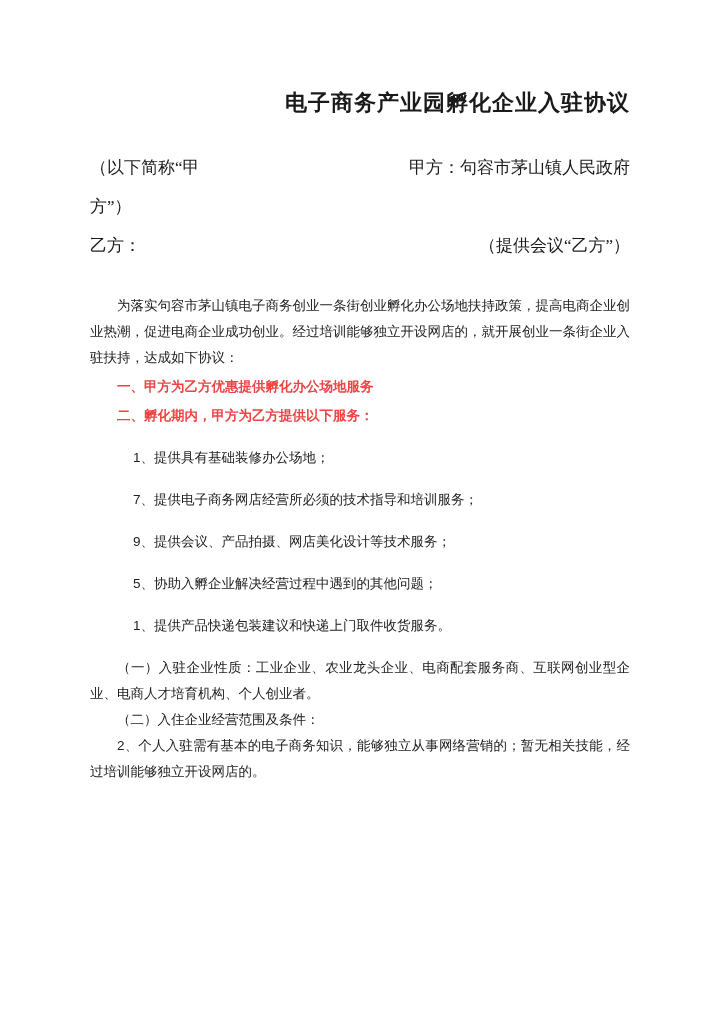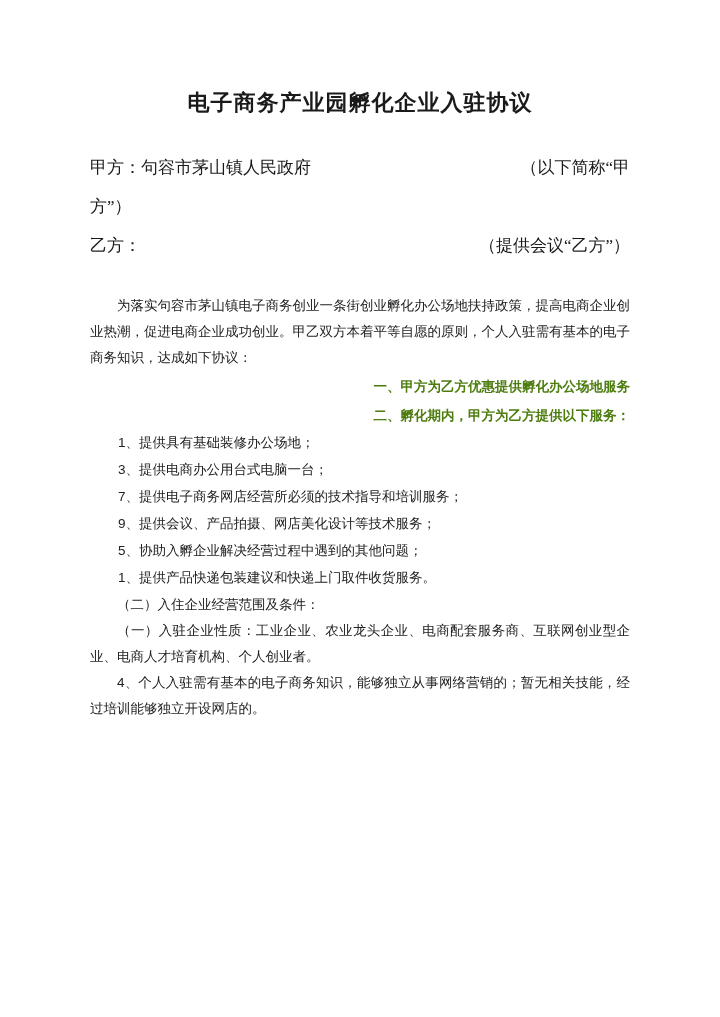--- a/index.html
+++ b/index.html
@@ -14,21 +14,21 @@
     overflow: hidden;
     color: #212121;
   }
   .doc-title {
     margin: 0;
     padding-top: 88px;
     font-family: "Liberation Serif", "DejaVu Serif", serif;
     font-size: 22px;
     font-weight: bold;
     line-height: 30px;
-    text-align: center;
+    text-align: right;
     letter-spacing: 1px;
     color: #1a1a1a;
   }
   .parties {
     margin-top: 30px;
     font-family: "Liberation Serif", "DejaVu Serif", serif;
     font-size: 17px;
     color: #1a1a1a;
   }
   .party-row {
@@ -47,60 +47,58 @@
   .para {
     margin: 0;
     text-indent: 2em;
     text-align: justify;
   }
   .intro { margin-top: 28px; }
   .sec-heading {
     margin: 3px 0 0 0;
     text-indent: 2em;
     font-weight: bold;
-    color: #4d7c0f;
-    text-align: right;
+    color: #ef4444;
   }
   .service-item {
-    margin: 1px;
+    margin: 16px;
     text-indent: 2em;
   }
 </style>
 </head>
 <body>
 
 <div class="page">
 
   <h1 class="doc-title">电子商务产业园孵化企业入驻协议</h1>
 
   <div class="parties">
     <div class="party-row">
+      <span>（以下简称“甲</span>
       <span>甲方：句容市茅山镇人民政府</span>
-      <span>（以下简称“甲</span>
     </div>
     <div class="party-wrap">方”）</div>
     <div class="party-row">
       <span>乙方：</span>
       <span>（提供会议“乙方”）</span>
     </div>
   </div>
 
   <div class="body-text">
 
-    <p class="para intro">为落实句容市茅山镇电子商务创业一条街创业孵化办公场地扶持政策，提高电商企业创业热潮，促进电商企业成功创业。甲乙双方本着平等自愿的原则，个人入驻需有基本的电子商务知识，达成如下协议：</p>
+    <p class="para intro">为落实句容市茅山镇电子商务创业一条街创业孵化办公场地扶持政策，提高电商企业创业热潮，促进电商企业成功创业。经过培训能够独立开设网店的，就开展创业一条街企业入驻扶持，达成如下协议：</p>
 
     <p class="sec-heading">一、甲方为乙方优惠提供孵化办公场地服务</p>
 
     <p class="sec-heading">二、孵化期内，甲方为乙方提供以下服务：</p>
     <p class="service-item">1、提供具有基础装修办公场地；</p>
-    <p class="service-item">3、提供电商办公用台式电脑一台；</p>
     <p class="service-item">7、提供电子商务网店经营所必须的技术指导和培训服务；</p>
     <p class="service-item">9、提供会议、产品拍摄、网店美化设计等技术服务；</p>
     <p class="service-item">5、协助入孵企业解决经营过程中遇到的其他问题；</p>
     <p class="service-item">1、提供产品快递包装建议和快递上门取件收货服务。</p>
 
+    <p class="para">（一）入驻企业性质：工业企业、农业龙头企业、电商配套服务商、互联网创业型企业、电商人才培育机构、个人创业者。</p>
     <p class="para">（二）入住企业经营范围及条件：</p>
-    <p class="para">（一）入驻企业性质：工业企业、农业龙头企业、电商配套服务商、互联网创业型企业、电商人才培育机构、个人创业者。</p>
-    <p class="para">4、个人入驻需有基本的电子商务知识，能够独立从事网络营销的；暂无相关技能，经过培训能够独立开设网店的。</p>
+    <p class="para">2、个人入驻需有基本的电子商务知识，能够独立从事网络营销的；暂无相关技能，经过培训能够独立开设网店的。</p>
 
   </div>
 
 </div>
 
 </body></html>

